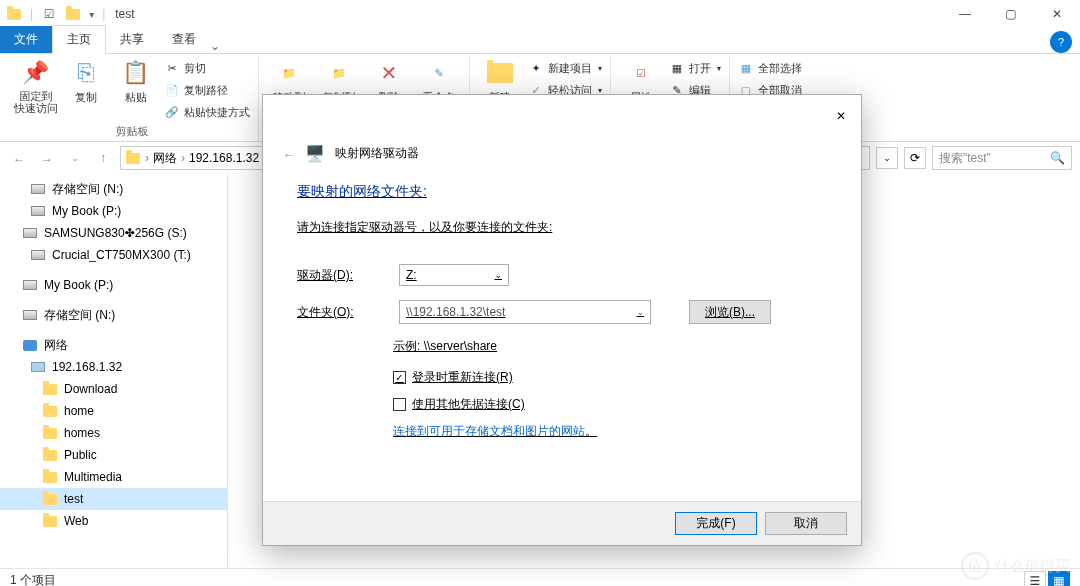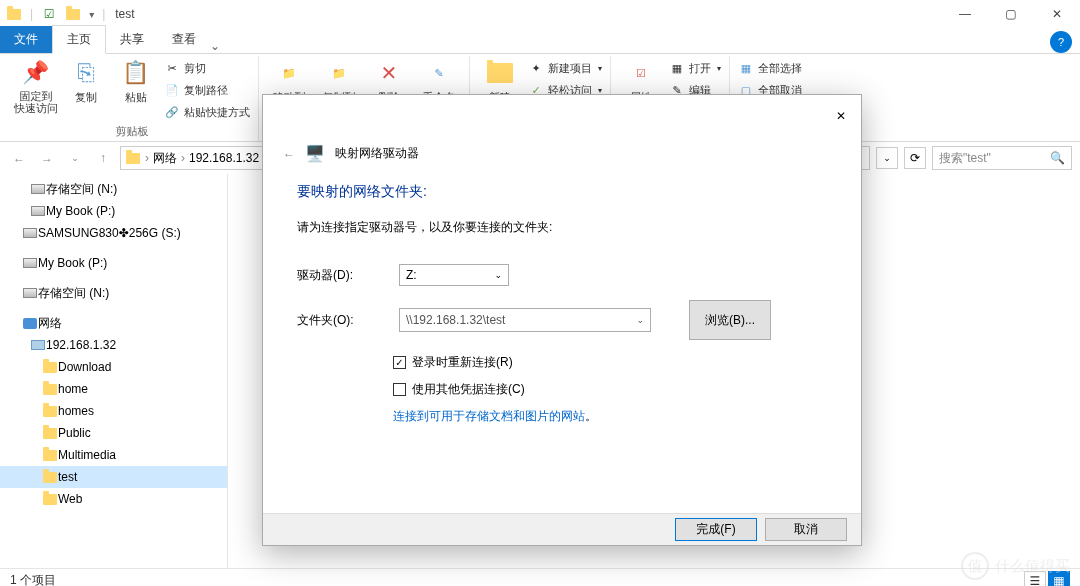--- a/index.html
+++ b/index.html
@@ -37,48 +37,48 @@
 .nav-arrow { width: 22px; height: 22px; display: flex; align-items: center; justify-content: center; color: #888; }
 .addr { flex: 1; height: 24px; border: 1px solid #ccc; display: flex; align-items: center; padding: 0 4px; gap: 4px; font-size: 12px; }
 .addr .crumb { color: #000; }
 .addr .sep { color: #888; }
 .addr-btn { width: 22px; height: 22px; border: 1px solid #ccc; display: flex; align-items: center; justify-content: center; }
 .search { width: 140px; height: 24px; border: 1px solid #ccc; display: flex; align-items: center; padding: 0 6px; color: #888; }
 
 
 .content { display: flex; height: 394px; }
 .tree { width: 228px; border-right: 1px solid #e5e5e5; overflow: hidden; padding: 4px 0; }
-.tree-item { display: flex; align-items: center; height: 22px; padding-left: 22px; font-size: 12px; }
+.tree-item { display: flex; align-items: center; gap: 6px; height: 22px; padding-left: 22px; font-size: 12px; }
 .tree-item.selected { background: #cde8ff; }
 .tree-ic { width: 16px; height: 16px; display: flex; align-items: center; justify-content: center; }
 
 
 .status { height: 24px; border-top: 1px solid #e5e5e5; display: flex; align-items: center; padding: 0 10px; font-size: 12px; color: #333; }
 .status-icons { margin-left: auto; display: flex; gap: 2px; }
 .status-ic { width: 22px; height: 20px; border: 1px solid #ccc; display: flex; align-items: center; justify-content: center; }
 .status-ic.active { background: #0078d7; color: #fff; border-color: #0078d7; }
 
 
 .dialog { position: absolute; left: 262px; top: 94px; width: 600px; height: 452px; background: #fff; border: 1px solid #aaa; box-shadow: 0 8px 30px rgba(0,0,0,0.3); }
 .dlg-head { height: 42px; display: flex; align-items: center; }
 .dlg-close { margin-left: auto; width: 40px; height: 30px; display: flex; align-items: center; justify-content: center; }
 .dlg-nav { display: flex; align-items: center; gap: 10px; padding: 0 20px; height: 32px; }
-.dlg-body { padding: 14px 16px 10px 34px; }
+.dlg-body { padding: 14px 16px 10px 34px; text-decoration: underline; }
 .dlg-title { color: #003399; font-size: 14px; margin-bottom: 18px; }
 .dlg-text { font-size: 12px; color: #000; margin-bottom: 28px; }
 .form-row { display: flex; align-items: center; margin-bottom: 14px; font-size: 12px; gap: 28px; }
 .form-label { width: 74px; }
 .select { border: 1px solid #adadad; height: 22px; padding: 0 6px; display: flex; align-items: center; width: 110px; background: #fff; justify-content: space-between; }
 .input { border: 1px solid #adadad; height: 24px; padding: 0 6px; display: flex; align-items: center; width: 252px; justify-content: space-between; color: #555; }
-.browse-btn { height: 40px; width: 82px; margin-left: 10px; background: #e1e1e1; border: 1px solid #adadad; display: flex; align-items: center; justify-content: center; font-size: 12px; }
+.browse-btn { height: 24px; width: 82px; margin-left: 10px; background: #e1e1e1; border: 1px solid #adadad; display: flex; align-items: center; justify-content: center; font-size: 12px; }
 .example { font-size: 12px; color: #000; margin-left: 96px; margin-bottom: 14px; }
 .check-row { display: flex; align-items: center; gap: 6px; margin-left: 96px; font-size: 12px; margin-bottom: 10px; }
 .checkbox { width: 13px; height: 13px; border: 1px solid #333; display: flex; align-items: center; justify-content: center; font-size: 10px; }
 .link { color: #0066cc; margin-left: 96px; font-size: 12px; }
-.dlg-foot { position: absolute; bottom: 0; left: 0; right: 0; height: 32px; border-top: 1px solid #ddd; background: #f0f0f0; display: flex; align-items: center; justify-content: flex-end; gap: 8px; padding: 0 14px; }
+.dlg-foot { position: absolute; bottom: 0; left: 0; right: 0; height: 44px; border-top: 1px solid #ddd; background: #f0f0f0; display: flex; align-items: center; justify-content: flex-end; gap: 8px; padding: 0 14px; }
 .dlg-btn { width: 82px; height: 23px; border: 1px solid #adadad; background: #e1e1e1; font-size: 12px; display: flex; align-items: center; justify-content: center; }
 .dlg-btn.primary { border: 1px solid #0078d7; }
 
 
 .watermark { position: absolute; right: 10px; bottom: 6px; display: flex; align-items: center; gap: 6px; color: #ddd; font-size: 15px; opacity: 0.5; }
 .wm-circle { width: 28px; height: 28px; border: 2px solid #ddd; border-radius: 50%; display: flex; align-items: center; justify-content: center; }
 
 
 .folder-ic { width: 14px; height: 11px; background: #ffd76a; border-radius: 1px; position: relative; }
 .folder-ic::before { content: ''; position: absolute; top: -3px; left: 0; width: 6px; height: 3px; background: #ffd76a; border-radius: 1px 1px 0 0; }
@@ -268,20 +268,26 @@
           <span class="drive-ic"></span>
         </span>
         <span>My Book (P:)</span>
       </div>
       <div class="tree-item" style="">
         <span class="tree-ic">
           <span class="drive-ic"></span>
         </span>
         <span>SAMSUNG830✤256G (S:)</span>
       </div>
+      <div class="tree-item" style="padding-left: 30px;">
+        <span class="tree-ic">
+          <span class="drive-ic"></span>
+        </span>
+        <span>Crucial_CT750MX300 (T:)</span>
+      </div>
       <div style="height: 8px;"></div>
       <div class="tree-item" style="padding-left: 22px;">
         <span class="tree-ic">
           <span class="drive-ic"></span>
         </span>
         <span>My Book (P:)</span>
       </div>
       <div style="height: 8px;"></div>
       <div class="tree-item" style="padding-left: 22px;">
         <span class="tree-ic">
@@ -379,20 +385,21 @@
 
     <div class="form-row">
       <span class="form-label">文件夹(O):</span>
       <div class="input">
         <span>\\192.168.1.32\test</span>
         <span style="font-size:9px">⌄</span>
       </div>
       <div class="browse-btn">浏览(B)...</div>
     </div>
 
+    <div class="example">示例: \\server\share</div>
 
     <div class="check-row">
       <div class="checkbox">✓</div>
       <span>登录时重新连接(R)</span>
     </div>
     <div class="check-row">
       <div class="checkbox"></div>
       <span>使用其他凭据连接(C)</span>
     </div>
 

